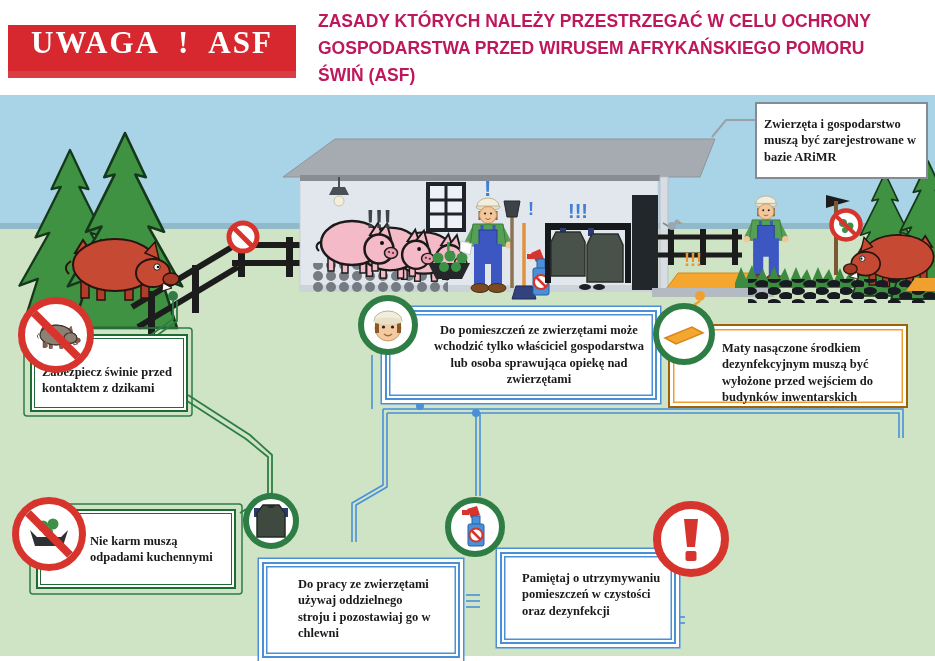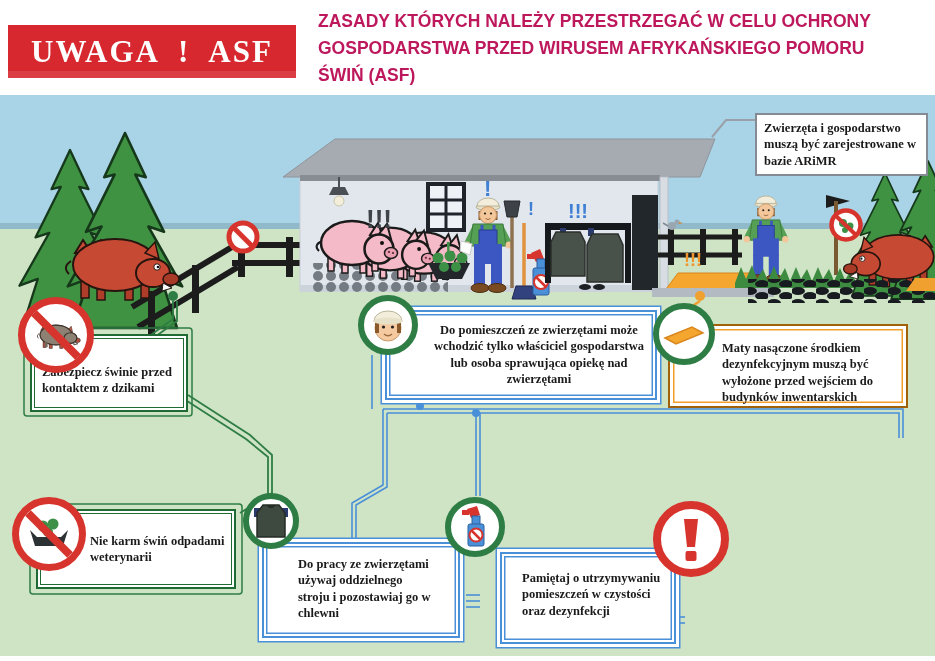--- a/index.html
+++ b/index.html
@@ -1,20 +1,20 @@
 <!DOCTYPE html>
 <html><head>
 <meta charset="utf-8">
 <style>
   html,body{margin:0;padding:0;background:#ffffff;}
   #poster{position:relative;width:935px;height:661px;background:#ffffff;overflow:hidden;
           font-family:"Liberation Serif",serif;color:#1a1a1a;}
   
   #banner{position:absolute;left:8px;top:25px;width:288px;height:53px;background:#d7282f;
-          display:flex;align-items:center;justify-content:center;
+          display:flex;justify-content:center;
           box-shadow:inset 0 -7px 0 rgba(255,255,255,0.10);}
   #banner span{color:#ffffff;font-weight:bold;font-size:31px;letter-spacing:2px;word-spacing:10px;}
   #title{position:absolute;left:318px;top:8px;width:585px;
          font-family:"Liberation Sans",sans-serif;font-weight:bold;font-size:17.5px;
          line-height:27px;color:#be185d;}
   
   #scene{position:absolute;left:0;top:95px;width:935px;height:561px;
          background:linear-gradient(#a9d3e6 0 128px,#90bac9 128px 134px,#cfe3c5 134px);}
   #scene svg{position:absolute;left:0;top:0;}
   
@@ -274,31 +274,31 @@
         <text x="366" y="133" font-size="26" fill="#3f4449">!!!</text>
         <text x="445" y="161" font-size="20" fill="#3c9147">!</text>
         <text x="484" y="101" font-size="22" fill="#3f7fd4">!</text>
         <text x="528" y="120" font-size="18" fill="#3f7fd4">!</text>
         <text x="568" y="123" font-size="20" fill="#3f7fd4">!!!</text>
         <text x="684" y="171" font-size="18" fill="#f0952b">!!!</text>
       </g>
     </svg>
   </div>
 
-  <div class="note gray-box" style="left:755px;top:113px;width:173px;min-height:58px;padding:5px 7px;">Zwierzęta i gospodarstwo muszą być zarejestrowane w bazie ARiMR</div>
+  <div class="note gray-box" style="left:755px;top:102px;width:173px;min-height:58px;padding:12px 7px;">Zwierzęta i gospodarstwo muszą być zarejestrowane w bazie ARiMR</div>
 
   <div class="note green-box" style="left:30px;top:334px;width:158px;height:78px;padding:28px 8px 4px 10px;">Zabezpiecz świnie przed kontaktem z dzikami</div>
 
-  <div class="note green-box" style="left:36px;top:509px;width:200px;height:80px;padding:22px 8px 8px 52px;">Nie karm świń odpadami weterynarii</div>
+  <div class="note green-box" style="left:36px;top:509px;width:200px;height:80px;padding:22px 8px 8px 52px;">Nie karm muszą odpadami kuchennymi</div>
 
   <div class="note blue-box" style="left:385px;top:310px;width:272px;height:90px;padding:10px 8px 6px 44px;text-align:center;">Do pomieszczeń ze zwierzętami może wchodzić tylko właściciel gospodarstwa lub osoba sprawująca opiekę nad zwierzętami</div>
 
   <div class="note orange-box" style="left:668px;top:324px;width:240px;height:84px;padding:14px 10px 8px 52px;">Maty nasączone środkiem dezynfekcyjnym muszą być wyłożone przed wejściem do budynków inwentarskich</div>
 
-  <div class="note blue-box" style="left:262px;top:542px;width:198px;height:96px;padding:12px 24px 10px 34px;">Do pracy ze zwierzętami używaj oddzielnego stroju i pozostawiaj go w chlewni</div>
+  <div class="note blue-box" style="left:262px;top:562px;width:198px;height:96px;padding:12px 24px 10px 34px;">Do pracy ze zwierzętami używaj oddzielnego stroju i pozostawiaj go w chlewni</div>
 
   <div class="note blue-box" style="left:500px;top:552px;width:176px;height:92px;padding:16px 10px 10px 20px;">Pamiętaj o utrzymywaniu pomieszczeń w czystości oraz dezynfekcji</div>
 
 
   <div class="icon-circle ring-red" style="left:18px;top:297px;width:76px;height:76px;">
     <svg width="54" height="54" viewBox="-27 -27 54 54">
       <use href="#boar" transform="scale(0.38)" opacity="0.9" fill="#8d8173"></use>
       <g transform="scale(0.38)">
         <ellipse cx="0" cy="0" rx="42" ry="26" fill="#8d8173" stroke="#3a332b" stroke-width="3"></ellipse>
         <ellipse cx="38" cy="8" rx="17" ry="14" fill="#8d8173" stroke="#3a332b" stroke-width="3"></ellipse>

